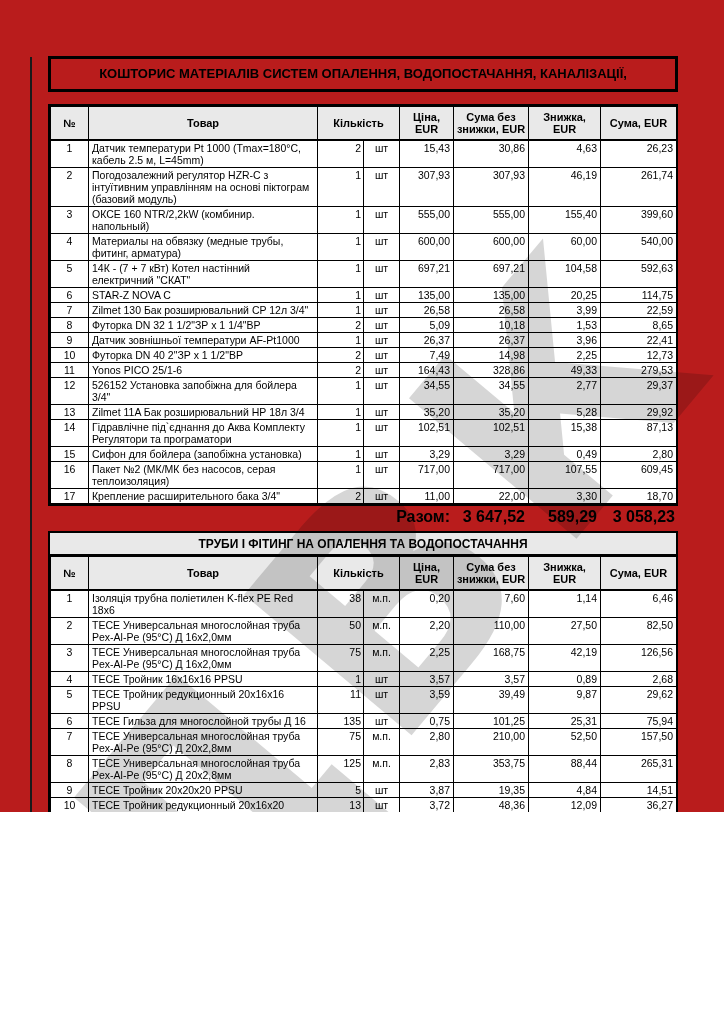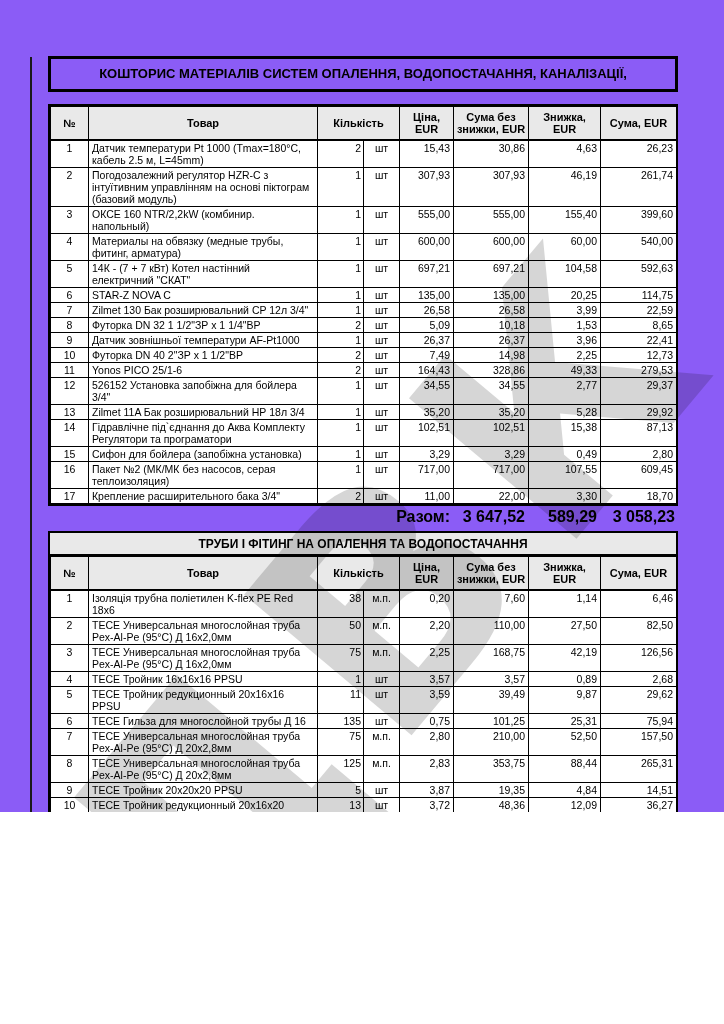--- a/index.html
+++ b/index.html
@@ -1,17 +1,17 @@
 <!DOCTYPE html>
 <html><head>
 <meta charset="utf-8">
 <style>
   html,body { margin:0; padding:0; background:#ffffff; }
   .page {
-    position:relative; width:724px; height:812px; background:#8b5cf6;
+    position:relative; width:724px; height:812px; background:#b91c1c;
     font-family:"Liberation Sans","DejaVu Sans",sans-serif; color:#000;
     overflow:hidden;
   }
   .scan-line { position:absolute; left:30px; top:57px; width:2px; height:928px; background:#1a1a1a; }
   .content { position:absolute; left:48px; top:56px; width:630px; }
 
   .title-box {
     border:3px solid #000; text-align:center; font-weight:bold;
     font-size:13px; line-height:1.5; padding:5px 8px; margin-bottom:12px;
   }

